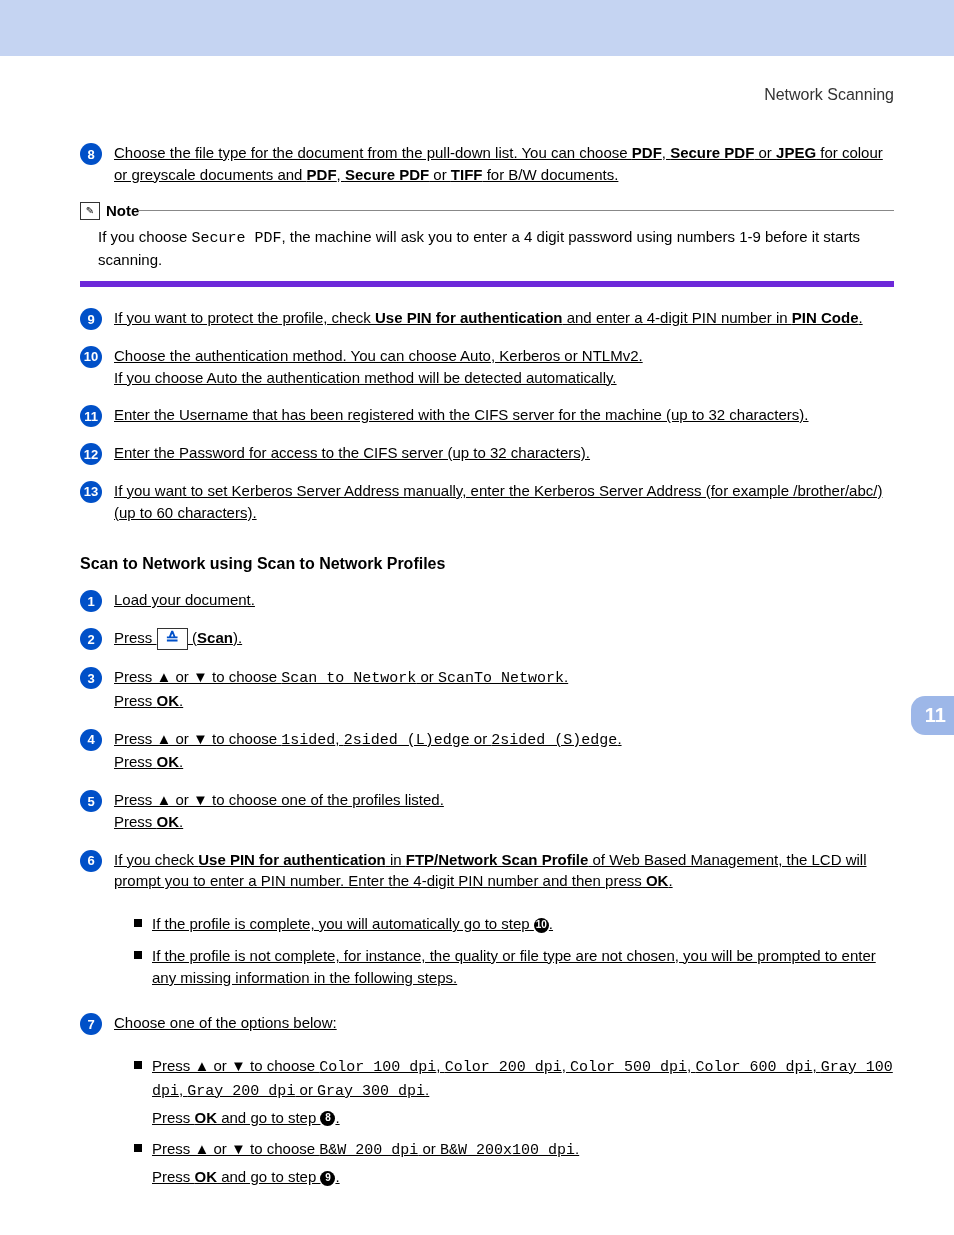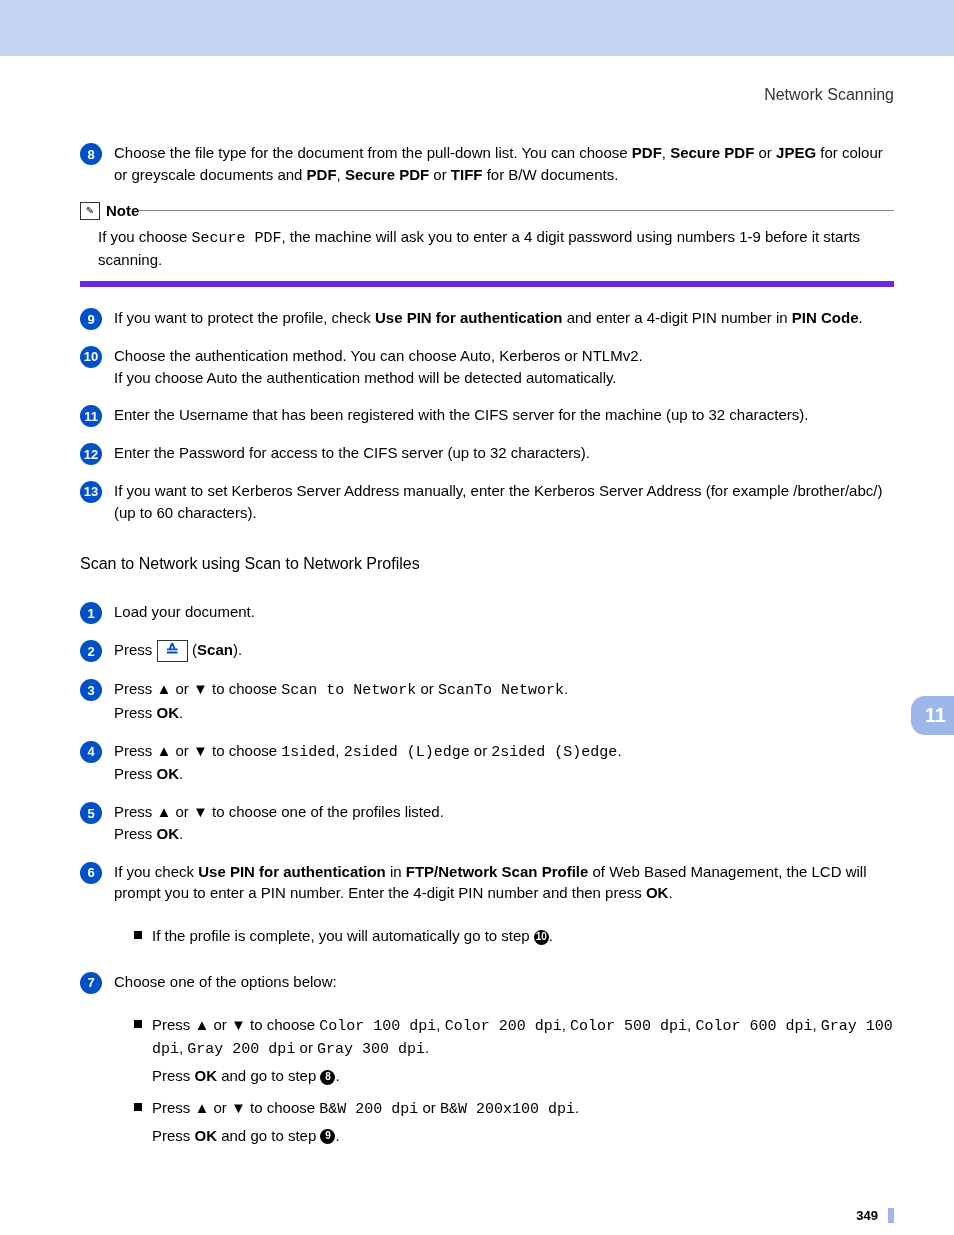--- a/index.html
+++ b/index.html
@@ -42,20 +42,21 @@
     display: flex;
     align-items: center;
     justify-content: center;
     margin-right: 12px;
     margin-top: 1px;
   }
   .step-body {
     flex: 1;
     line-height: 1.45;
     font-size: 15px;
+    text-decoration: underline;
   }
   .step-body p { margin-bottom: 2px; }
   .note-box {
     margin: 14px 0 20px 0;
   }
   .note-head {
     display: flex;
     align-items: center;
   }
   .note-icon {
@@ -82,23 +83,23 @@
     padding: 6px 0 10px 18px;
     line-height: 1.45;
     font-size: 15px;
     border-bottom: 6px solid #6d28d9;
   }
   .mono {
     font-family: "Courier New", Courier, monospace;
   }
   b, strong { font-weight: bold; }
   .section-heading {
-    font-weight: normal;
+    font-weight: bold;
     font-size: 16px;
-    margin: 30px 0 28px 0;
+    margin: 30px 0 16px 0;
   }
   .scan-btn {
     display: inline-block;
     border: 1px solid #333;
     padding: 2px 8px;
     vertical-align: middle;
     background: #fff;
     font-size: 16px;
     color:#0050c8;
     font-weight:bold;
@@ -256,20 +257,26 @@
       </div>
       <div class="step">
         <div class="step-num">6</div>
         <div class="step-body">
           <p>If you check <b>Use PIN for authentication</b> in <b>FTP/Network Scan Profile</b> of Web Based Management, the LCD will prompt you to enter a PIN number. Enter the 4-digit PIN number and then press <b>OK</b>.</p>
           <div class="sub-bullets">
             <div class="sub-bullet">
               <div class="sq"></div>
               <div class="sub-body">
                 <p>If the profile is complete, you will automatically go to step <span class="inline-num">10</span>.</p>
+              </div>
+            </div>
+            <div class="sub-bullet">
+              <div class="sq"></div>
+              <div class="sub-body">
+                <p>If the profile is not complete, for instance, the quality or file type are not chosen, you will be prompted to enter any missing information in the following steps.</p>
               </div>
             </div>
           </div>
         </div>
       </div>
       <div class="step">
         <div class="step-num">7</div>
         <div class="step-body">
           <p>Choose one of the options below:</p>
           <div class="sub-bullets">

